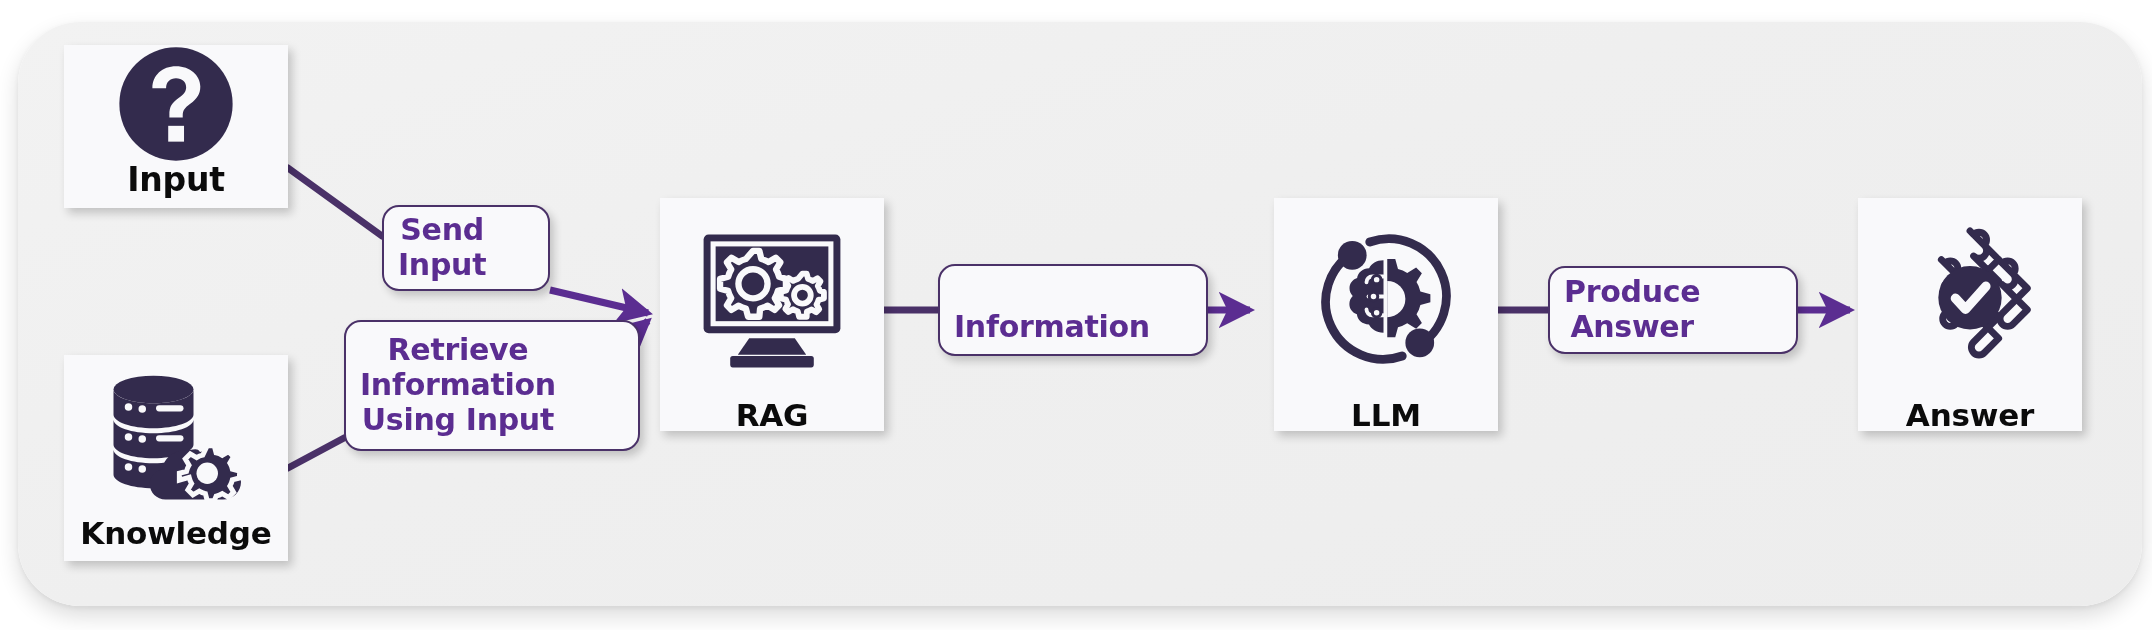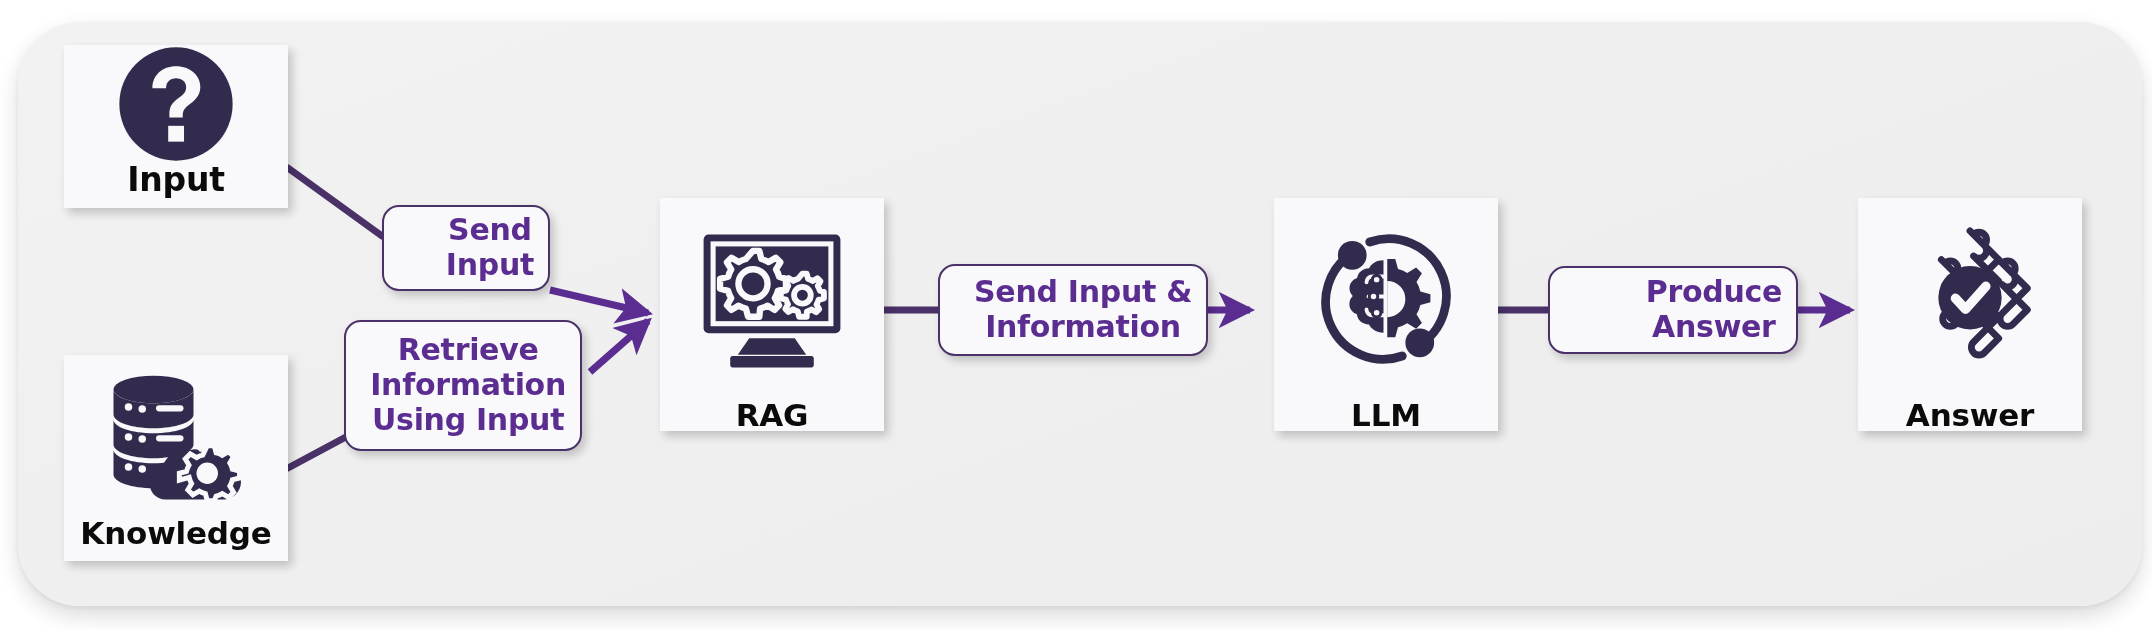--- a/index.html
+++ b/index.html
@@ -41,27 +41,27 @@
   #node-answer    {left:1858px;top:198px;width:224px;height:233px;}
 
   #node-input  .cap{font-size:33px;padding-bottom:12px;}
   #node-knowledge .cap{font-size:31px;padding-bottom:12px;}
 
   
   .elabel{
     position:absolute;background:#f9f9fb;
     border:2.5px solid #4a3168;border-radius:17px;
     box-shadow:4px 5px 9px rgba(0,0,0,.19);
-    display:flex;align-items:center;justify-content:flex-end;
+    display:flex;align-items:center;justify-content:flex-start;
     text-align:center;box-sizing:border-box;
     color:#5b2d91;font-weight:700;font-size:30px;line-height:1.16;
     letter-spacing:-.3px;padding:1px 14px;
   }
   #lbl-send-input  {left:382px; top:205px; width:168px;height:86px;}
-  #lbl-retrieve    {left:344px; top:320px; width:238px;height:131px;}
+  #lbl-retrieve    {left:344px; top:320px; width:296px;height:131px;}
   #lbl-send-info   {left:938px; top:264px; width:270px;height:92px;}
   #lbl-produce     {left:1548px;top:266px; width:250px;height:88px;}
 </style>
 </head>
 <body>
 
 <div id="stage">
 
   <div class="panel"></div>
 
@@ -245,21 +245,21 @@
   <div class="elabel" id="lbl-retrieve">
     <span>
       <span>Retrieve</span><br>
       <span>Information</span><br>
       <span>Using Input</span>
     </span>
   </div>
 
   <div class="elabel" id="lbl-send-info">
     <span>
-      <span>Send Input &amp;</span><br>
+      <br>
       <span>Information</span>
     </span>
   </div>
 
   <div class="elabel" id="lbl-produce">
     <span>
       <span>Produce</span><br>
       <span>Answer</span>
     </span>
   </div>

